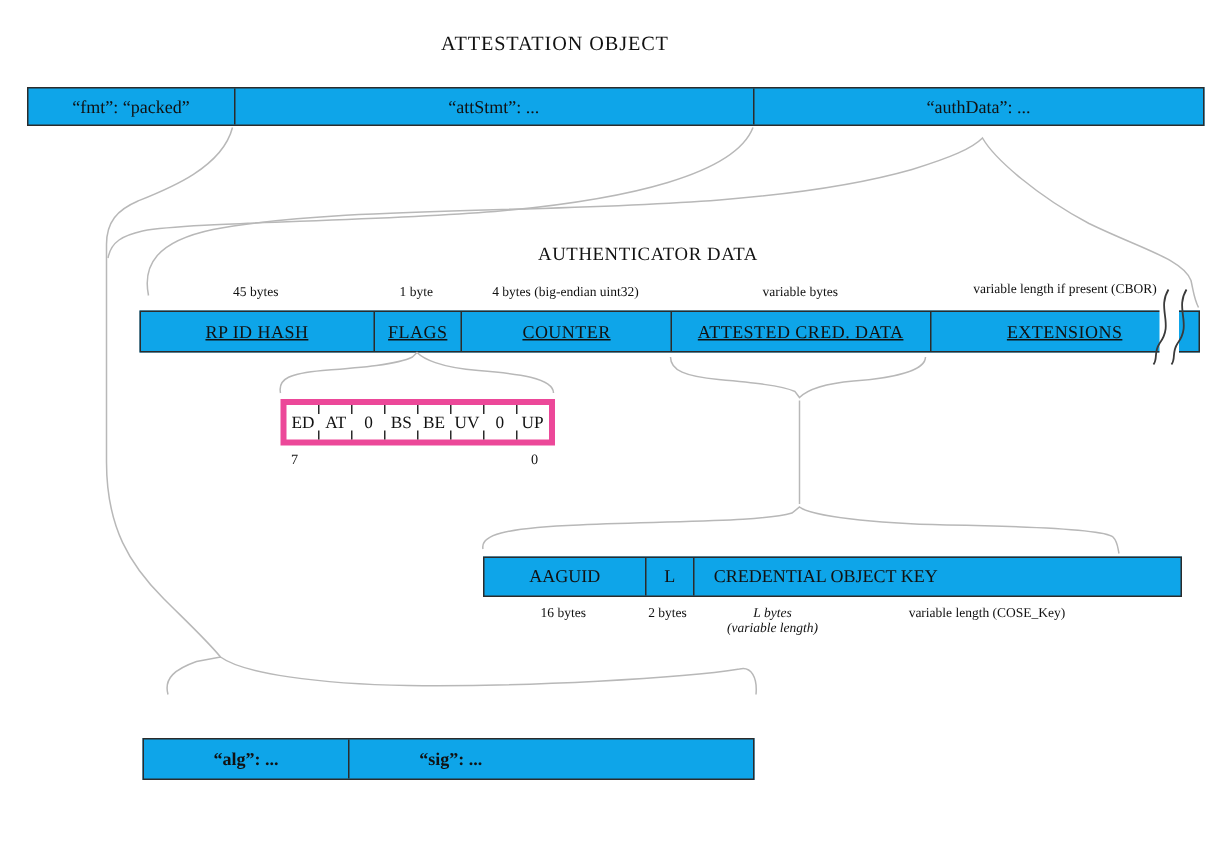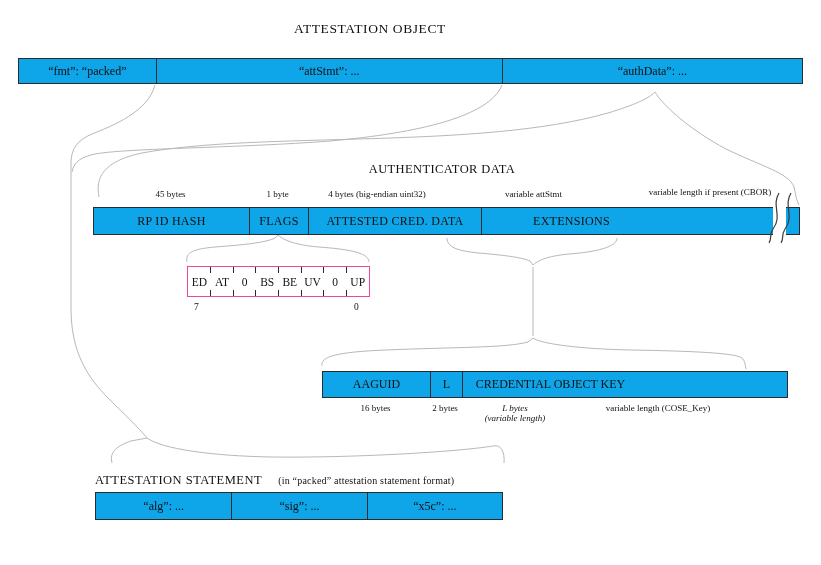--- a/index.html
+++ b/index.html
@@ -10,33 +10,33 @@
     font-size:13.5px;letter-spacing:0.6px;}
 
   
   .boxrow{position:absolute;display:flex;box-sizing:border-box;border:1px solid #2b2b2b;background:#0ea5e9;}
   .boxrow .cell{display:flex;align-items:center;justify-content:center;box-sizing:border-box;
     font-size:12px;white-space:nowrap;overflow:hidden;}
   .boxrow .cell + .cell{border-left:1px solid #2b2b2b;}
 
   .row-top{left:18px;top:58px;width:785px;height:26px;}
   .row-auth{left:93px;top:207px;width:707px;height:28px;}
-  .row-auth .cell{letter-spacing:0.3px;}
+  .row-auth .cell{letter-spacing:0.3px;text-decoration:underline;}
   .row-acd{left:322px;top:371px;width:466px;height:27px;}
-  .row-attstmt{left:95px;top:492px;width:408px;height:28px;}
+  .row-attstmt{left:95px;top:492px;width:408px;height:28px;font-weight:bold;}
   .row-attstmt .cell + .cell{border-left:1.5px solid #2b2b2b;}
 
-  .auth-title{position:absolute;left:102px;top:162px;width:680px;text-align:center;font-size:12.5px;letter-spacing:0.4px;}
+  .auth-title{position:absolute;left:92px;top:162px;width:680px;text-align:center;font-size:12.5px;letter-spacing:0.4px;}
 
   .sizelab{position:absolute;text-align:center;font-size:9px;white-space:nowrap;}
   .sizelab .l2{display:block;font-style:italic;}
 
   
   .bitsbox{position:absolute;left:187px;top:266px;width:183px;height:31px;box-sizing:border-box;
-    border:1px solid #ec4899;display:flex;background:#fff;justify-content:flex-end;}
+    border:4px solid #ec4899;display:flex;background:#fff;justify-content:flex-end;}
   .bit-cell{position:relative;flex:1;display:flex;align-items:center;justify-content:center;font-size:11.5px;}
   .bit-cell + .bit-cell::before{content:"";position:absolute;left:-0.5px;top:0;width:1px;height:6px;background:#2b2b2b;}
   .bit-cell + .bit-cell::after{content:"";position:absolute;left:-0.5px;bottom:0;width:1px;height:6px;background:#2b2b2b;}
   .bit-index{position:absolute;font-size:9.5px;}
 
   .as-heading{position:absolute;left:95px;top:470px;white-space:nowrap;}
   .as-heading .h{font-size:12.5px;letter-spacing:0.5px;}
   .as-heading .s{font-size:10px;margin-left:16px;letter-spacing:0.2px;}
 
   svg.overlay{position:absolute;left:0;top:0;pointer-events:none;z-index:5;}
@@ -54,26 +54,27 @@
     <div class="cell" style="width:137px">“fmt”: “packed”</div>
     <div class="cell" style="width:347px">“attStmt”: ...</div>
     <div class="cell" style="width:301px">“authData”: ...</div>
   </div>
 
   <div class="auth-title">AUTHENTICATOR DATA</div>
 
   <span class="sizelab" style="left:93px;top:189px;width:155px">45 bytes</span>
   <span class="sizelab" style="left:248px;top:189px;width:59px">1 byte</span>
   <span class="sizelab" style="left:297px;top:189px;width:160px">4 bytes (big-endian uint32)</span>
-  <span class="sizelab" style="left:447px;top:189px;width:173px">variable attStmt</span>
+  <span class="sizelab" style="left:447px;top:189px;width:173px">variable bytes</span>
   <span class="sizelab" style="left:610px;top:187px;width:200px">variable length if present (CBOR)</span>
 
   <div class="boxrow row-auth">
     <div class="cell" style="width:155px">RP ID HASH</div>
     <div class="cell" style="width:59px">FLAGS</div>
+    <div class="cell" style="width:140px">COUNTER</div>
     <div class="cell" style="width:173px">ATTESTED CRED. DATA</div>
     <div class="cell" style="width:180px">EXTENSIONS</div>
   </div>
 
   <div class="bitsbox">
     <div class="bit-cell">ED</div>
     <div class="bit-cell">AT</div>
     <div class="bit-cell">0</div>
     <div class="bit-cell">BS</div>
     <div class="bit-cell">BE</div>
@@ -90,27 +91,23 @@
     <div class="cell" style="width:176px">CREDENTIAL OBJECT KEY</div>
   </div>
   <span class="sizelab" style="left:322px;top:403px;width:107px">16 bytes</span>
   <span class="sizelab" style="left:413px;top:403px;width:64px">2 bytes</span>
   <span class="sizelab" style="left:455px;top:403px;width:120px">
       <span class="l2">L bytes</span>
       <span class="l2">(variable length)</span>
     </span>
   <span class="sizelab" style="left:570px;top:403px;width:176px">variable length (COSE_Key)</span>
 
-  <div class="as-heading">
-    <span class="h">ATTESTATION STATEMENT</span><span class="s">(in “packed” attestation statement format)</span>
-  </div>
   <div class="boxrow row-attstmt">
     <div class="cell" style="width:136px">“alg”: ...</div>
     <div class="cell" style="width:136px">“sig”: ...</div>
-    <div class="cell" style="width:136px">“x5c”: ...</div>
   </div>
 
   <svg class="overlay" width="821" height="565" viewBox="0 0 821 565">
     <path d="M155,85 C148,112 112,126 92,134 C78,140 71,148 71,163 L71,308 C71,352 87,377 109,399 C123,413 138,427 147,438"></path>
     <path d="M502,85 C490,116 420,133 330,141 C240,148 128,148 95,154 C82,157 74,161 72,172"></path>
     <path d="M112,463 C109,452 117,446 131,441 L147,438 C162,449 212,456 272,457 C352,458 456,452 493,446 C501,444 505,452 504,463"></path>
     <path d="M99,197 C95,177 104,161 142,153 C262,131 478,150 608,113 C634,105 648,99 655,92 C663,106 692,131 726,149 C761,166 789,173 794,187 C796,196 796,199 799,205"></path>
     <path d="M187,262 C185,252 194,249 215,247 C241,245 265,243 275,238 L278,235 C282,239 293,245 319,247 C345,249 369,252 369,262"></path>
     <path d="M447,238 C447,247 457,251 479,253 C501,255 521,257 530,261 L533,265 C537,261 547,256 569,254 C596,252 617,247 617,238"></path>
     <path d="M533,267 L533,336"></path>

